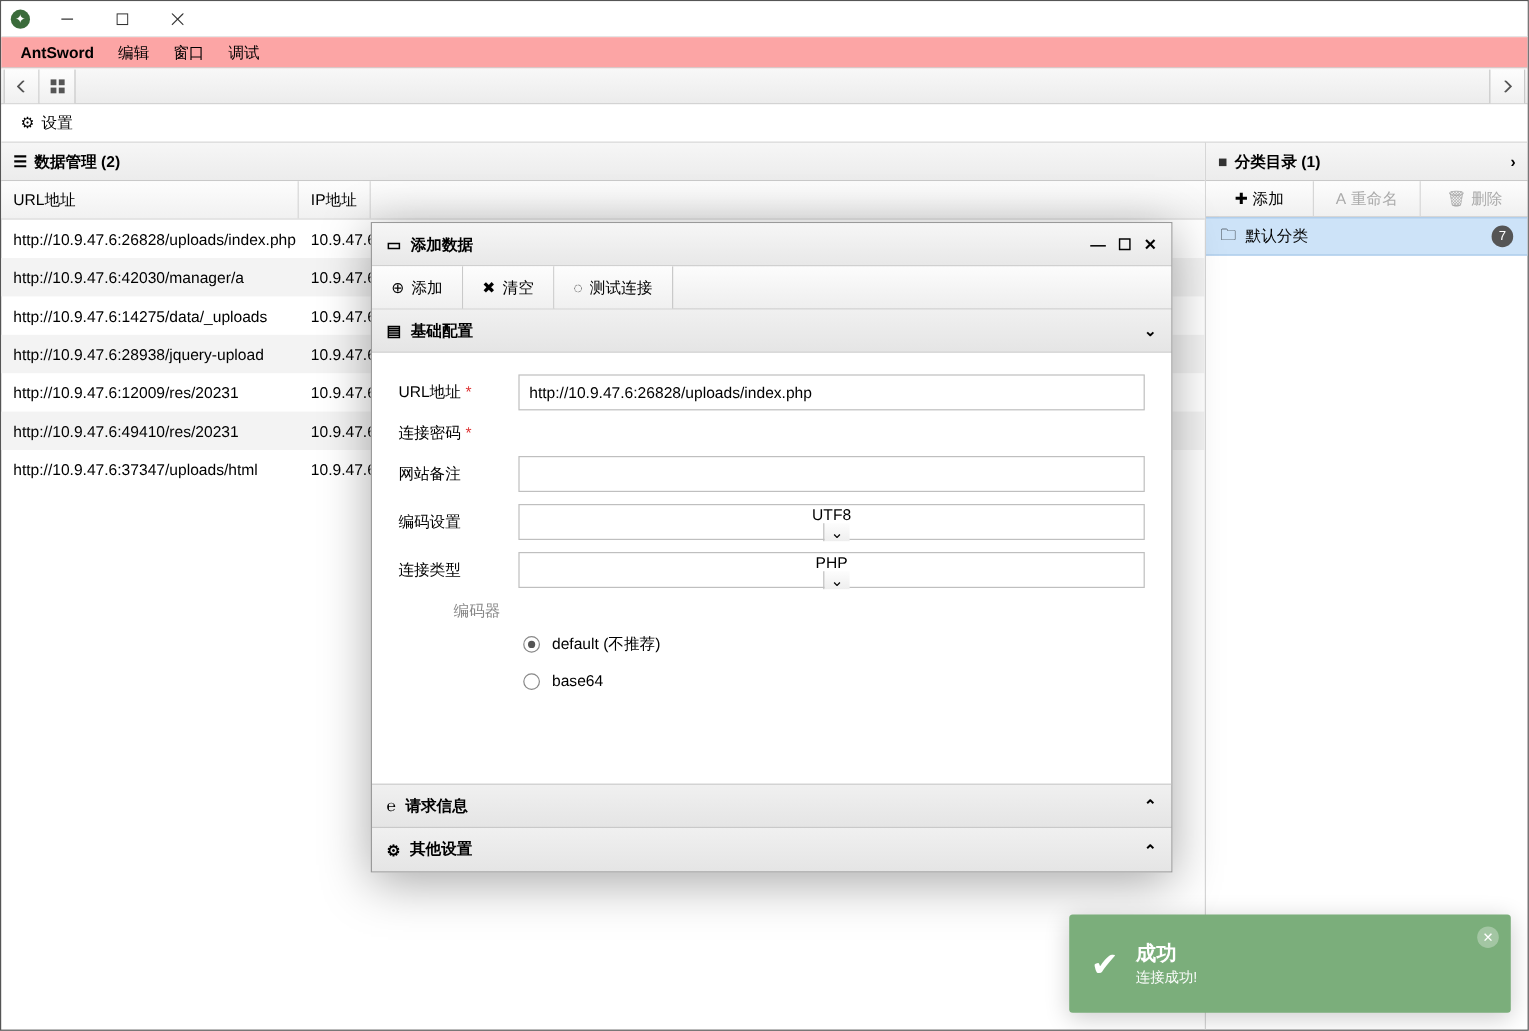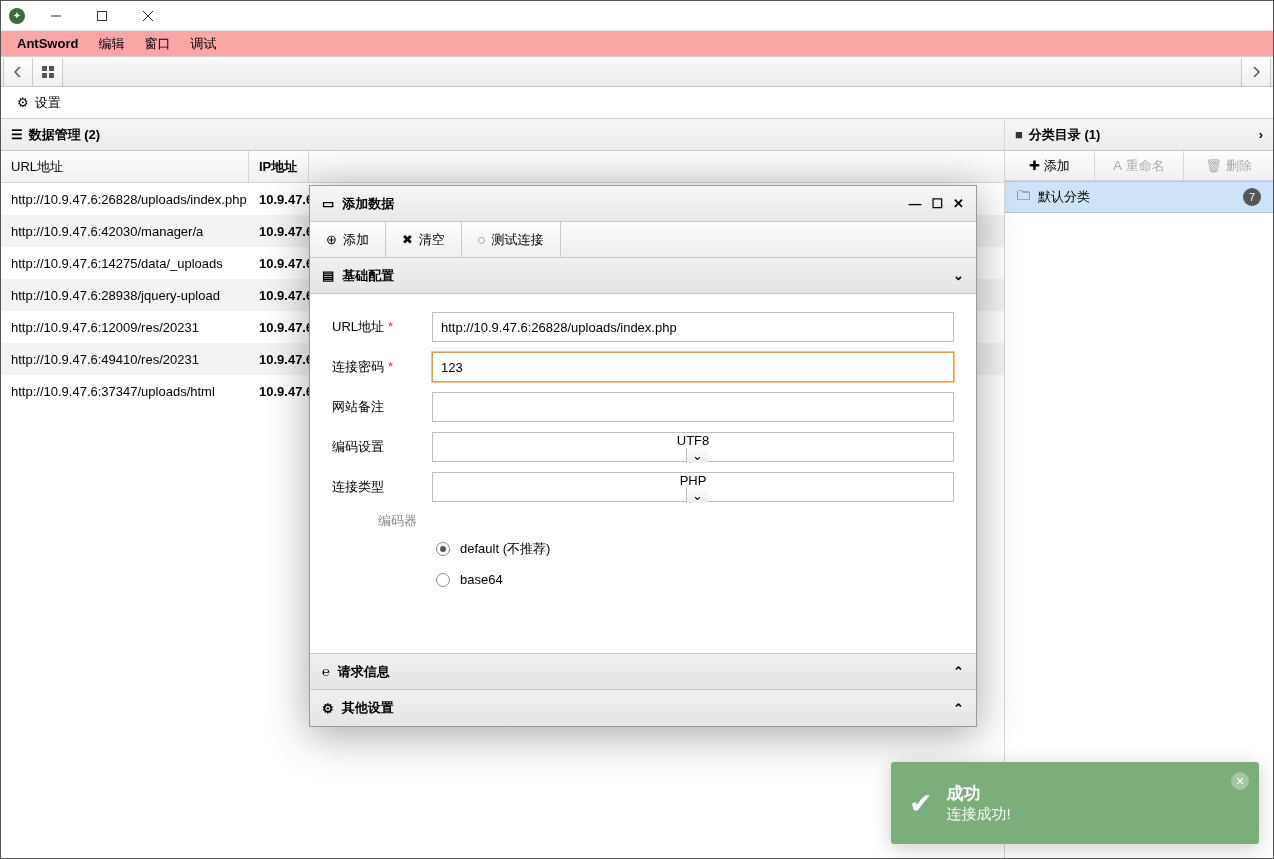--- a/index.html
+++ b/index.html
@@ -19,21 +19,21 @@
 .tabstrip .tab { padding:6px 6px; display:flex; align-items:center; gap:6px; }
 .gear { display:inline-block; }
 .content { display:flex; height:calc(100% - 30px - 26px - 30px - 32px); }
 .left { flex:1; display:flex; flex-direction:column; border-right:1px solid #d6d6d6; min-width:0;}
 .panel-header { height:32px; background:linear-gradient(#f6f6f6,#ececec); border-bottom:1px solid #c9c9c9; display:flex; align-items:center; padding:0 10px; font-weight:bold; gap:6px;}
 .table-head { height:32px; display:flex; border-bottom:1px solid #d6d6d6; background:linear-gradient(#fdfdfd,#f1f1f1);}
 .table-head .th { padding:0 10px; display:flex; align-items:center; border-right:1px solid #d6d6d6; }
 .table-body .tr { height:32px; display:flex; align-items:center; }
 .table-body .tr:nth-child(even){background:#f3f3f3;}
 .table-body .td { padding:0 10px; overflow:hidden; white-space:nowrap; }
-.col-url{width:248px;} .col-ip{width:60px;font-weight:bold;}
+.col-url{width:248px;} .col-ip{width:60px;}
 .right { width:268px; display:flex; flex-direction:column; }
 .right .panel-header .chev { margin-left:auto; }
 .right-toolbar { height:30px; display:flex; border-bottom:1px solid #d6d6d6; background:linear-gradient(#fdfdfd,#f0f0f0);}
 .right-toolbar .rbtn { flex:1; display:flex; align-items:center; justify-content:center; gap:4px; border-right:1px solid #d6d6d6; cursor:pointer;}
 .right-toolbar .rbtn:last-child{border-right:none;}
 .right-toolbar .disabled { color:#aaa; }
 .cat-item { height:32px; display:flex; align-items:center; padding:0 12px; background:#cde3f8; border-top:1px solid #a8c8e8; border-bottom:1px solid #a8c8e8; gap:8px;}
 .cat-item .badge { margin-left:auto; background:#555; color:#fff; border-radius:50%; width:18px; height:18px; display:flex; align-items:center; justify-content:center; font-size:11px;}
 
 .dialog { position:absolute; left:308px; top:184px; width:668px; background:#f2f2f2; border:1px solid #9a9a9a; box-shadow:0 8px 40px rgba(0,0,0,0.35); display:flex; flex-direction:column;}
@@ -55,21 +55,21 @@
 .encoder-label { color:#888; margin:8px 0 10px 46px;}
 .radio-row { margin-left:104px; margin-bottom:14px; display:flex; align-items:center; gap:10px;}
 .radio { width:14px; height:14px; border:1px solid #888; border-radius:50%; display:inline-flex; align-items:center; justify-content:center;}
 .radio.checked::after{content:""; width:6px; height:6px; background:#555; border-radius:50%;}
 .section-collapsed { height:36px; background:linear-gradient(#f0f0f0,#e5e5e5); border-bottom:1px solid #c9c9c9; display:flex; align-items:center; padding:0 12px; gap:8px; font-weight:bold;}
 .section-collapsed .chev{margin-left:auto;}
 
 .toast { position:absolute; right:14px; bottom:14px; width:368px; height:82px; background:#7bae7b; color:#fff; border-radius:3px; display:flex; align-items:center; padding:0 18px; gap:14px; box-shadow:0 4px 20px rgba(0,0,0,0.2);}
 .toast .check { font-size:28px; }
 .toast .txt .t1{font-size:17px; font-weight:bold;}
-.toast .txt .t2{font-size:15px; opacity:0.95;}
+.toast .txt .t2{font-size:12px; opacity:0.95;}
 .toast .close { position:absolute; right:10px; top:10px; width:18px; height:18px; border-radius:50%; background:rgba(255,255,255,0.3); display:flex; align-items:center; justify-content:center; cursor:pointer; font-size:11px;}
 .folder-icon{color:#333;}
 svg{display:block;}
 </style>
 </head>
 <body>
 
 <div class="titlebar">
   <div class="app-icon">✦</div>
   <div class="winbtn">
@@ -224,21 +224,20 @@
     <span>基础配置</span>
     <span class="chev">⌄</span>
   </div>
   <div class="form-area">
     <div class="form-row">
       <label><span>URL地址</span><span class="req">*</span></label>
       <input type="text" value="http://10.9.47.6:26828/uploads/index.php" style="">
     </div>
     <div class="form-row">
       <label><span>连接密码</span><span class="req">*</span></label>
-      <input type="text" class="focused" value="123" style="">
     </div>
     <div class="form-row">
       <label><span>网站备注</span></label>
       <input type="text" value="" style="">
     </div>
     <div class="form-row">
       <label><span>编码设置</span></label>
       <div class="select">
           <span>UTF8</span>
           <span class="arrow">⌄</span>

